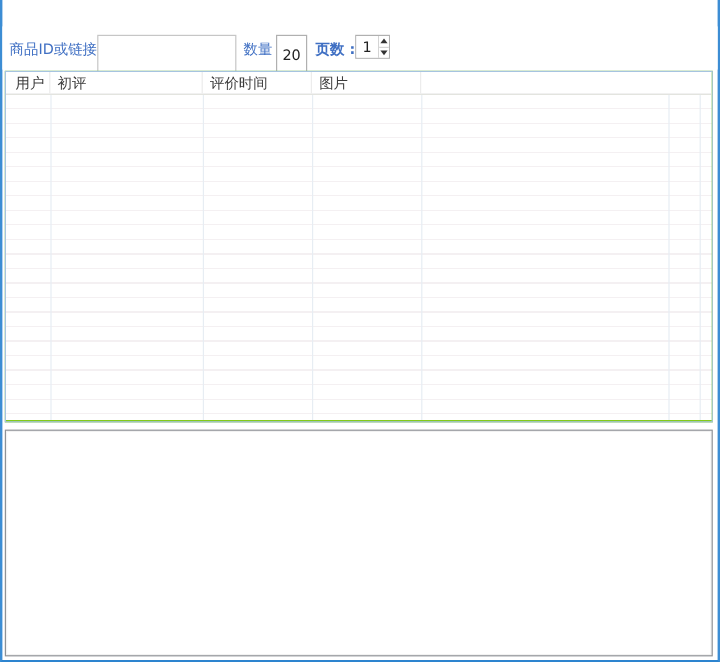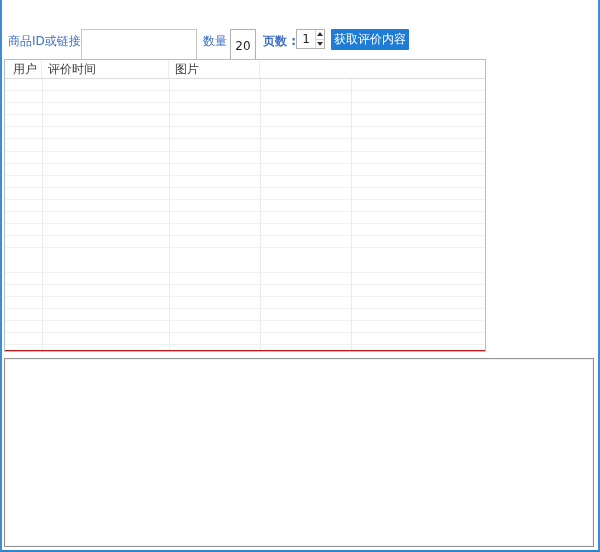--- a/index.html
+++ b/index.html
@@ -67,22 +67,22 @@
   .spin-btn + .spin-btn { border-top: 1px solid #d4d4d4; }
   .tri-up { width: 0; height: 0; border-left: 3px solid transparent; border-right: 3px solid transparent; border-bottom: 4px solid #333333; }
   .tri-down { width: 0; height: 0; border-left: 3px solid transparent; border-right: 3px solid transparent; border-top: 4px solid #333333; }
   .fetch-btn {
     position: absolute; left: 329px; top: 7px; width: 78px; height: 21px;
     background: #1e7bd6; color: #ffffff; border: none; border-radius: 1px;
     font-family: inherit; font-size: 12px; text-align: center; cursor: default;
   }
   
   .listview {
-    position: absolute; left: 2px; top: 59px; width: 482px; height: 293px;
-    border: 1px solid #a6c4e0; background: #b91c1c;
+    position: absolute; left: 2px; top: 59px; width: 590px; height: 293px;
+    border: 1px solid #a6c4e0; background: #84cc16;
   }
   .lv-header {
     height: 19px;
     display: grid;
     grid-template-columns: 37px 127px 91px 91px 206px 26px 1fr;
     border-bottom: 1px solid #dcdcdc;
     background: #ffffff;
   }
   .lv-th {
     font-size: 12px; color: #3c3c3c; line-height: 18px;
@@ -123,26 +123,26 @@
       <input class="spin-value" type="text" value="1" style="">
       <div class="spin-buttons">
         <div class="spin-btn">
           <span class="tri-up"></span>
         </div>
         <div class="spin-btn">
           <span class="tri-down"></span>
         </div>
       </div>
     </div>
-    <button class="fetch-btn">获取评价内容</button>
   </div>
 
   <div class="listview">
     <div class="lv-header">
       <div class="lv-th">用户</div>
+      <div class="lv-th">初评</div>
       <div class="lv-th">评价时间</div>
       <div class="lv-th">图片</div>
       <div class="lv-th"></div>
     </div>
     <div class="lv-body">
       <div class="vline vl1"></div>
       <div class="vline vl2"></div>
       <div class="vline vl3"></div>
       <div class="vline vl4"></div>
       <div class="vline vl5"></div>

